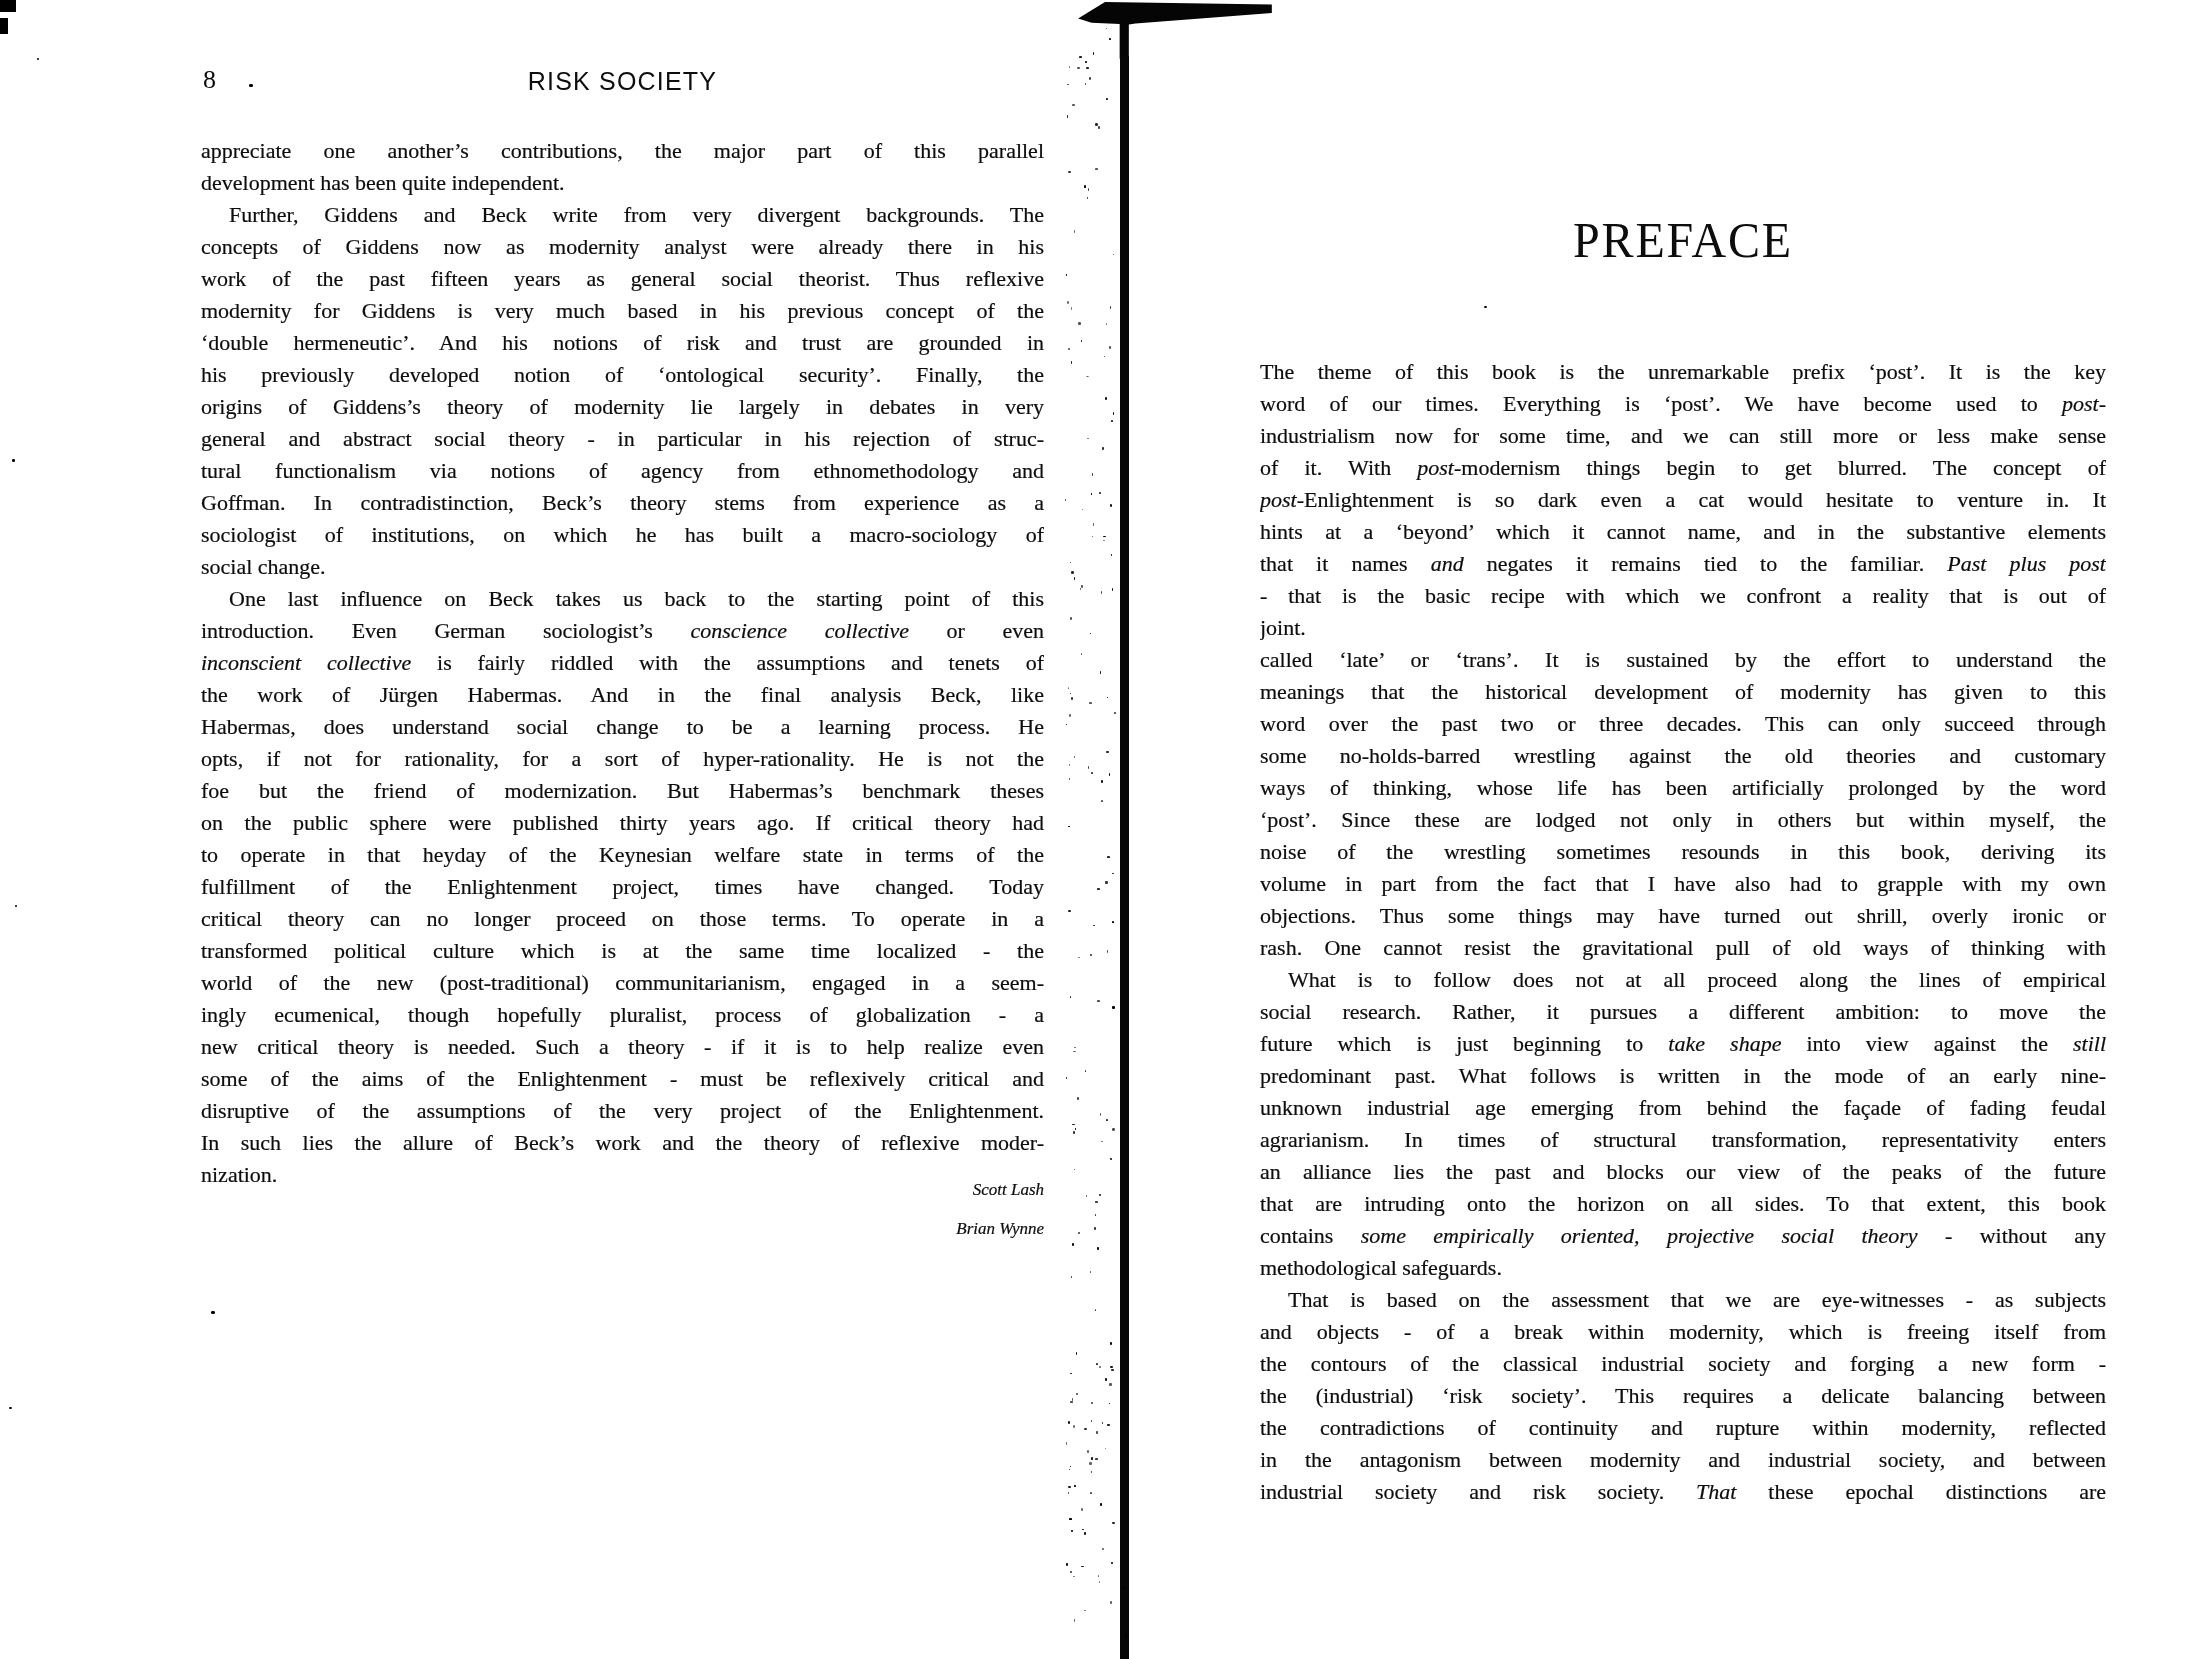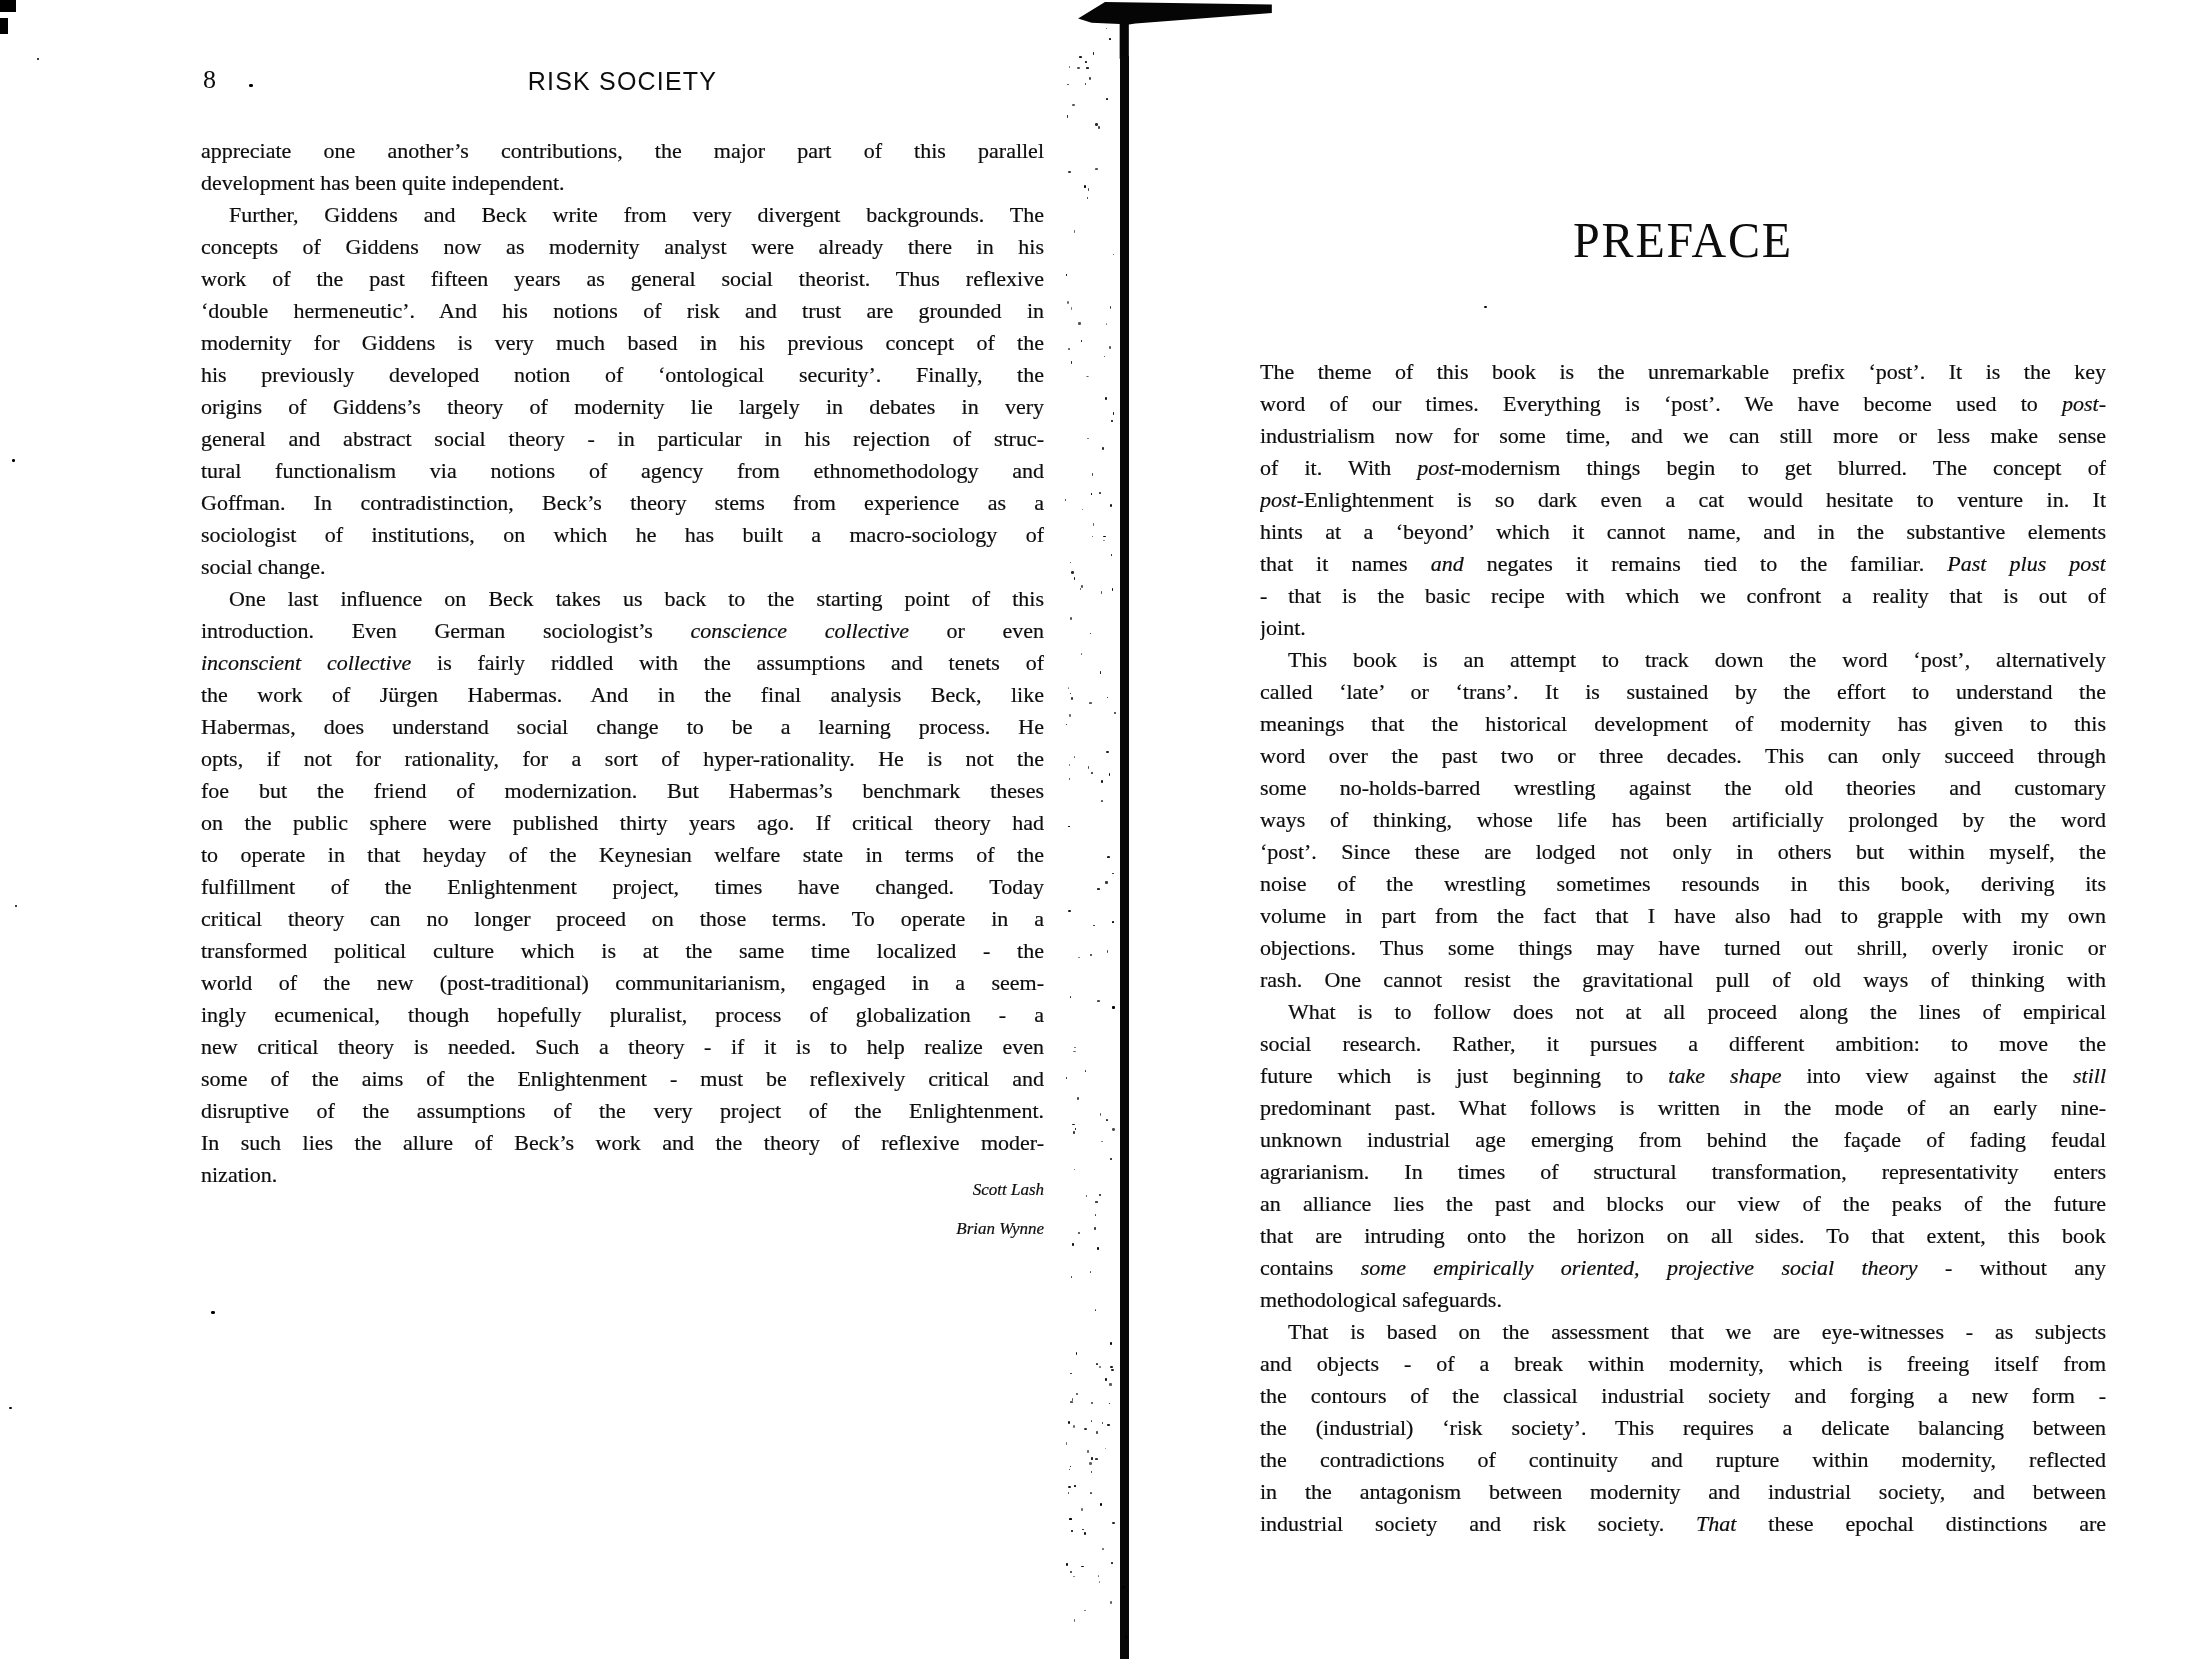--- a/index.html
+++ b/index.html
@@ -57,22 +57,22 @@
   <div class="running-header">RISK SOCIETY</div>
   <div class="body-text left-body">
       <div>
         <div class="line">appreciate one another’s contributions, the major part of this parallel</div>
         <div class="line last">development has been quite independent.</div>
       </div>
       <div>
         <div class="line indent">Further, Giddens and Beck write from very divergent backgrounds. The</div>
         <div class="line">concepts of Giddens now as modernity analyst were already there in his</div>
         <div class="line">work of the past fifteen years as general social theorist. Thus reflexive</div>
+        <div class="line">modernity for Giddens is very much based in his previous concept of the</div>
         <div class="line">‘double hermeneutic’. And his notions of risk and trust are grounded in</div>
-        <div class="line">modernity for Giddens is very much based in his previous concept of the</div>
         <div class="line">his previously developed notion of ‘ontological security’. Finally, the</div>
         <div class="line">origins of Giddens’s theory of modernity lie largely in debates in very</div>
         <div class="line">general and abstract social theory - in particular in his rejection of struc-</div>
         <div class="line">tural functionalism via notions of agency from ethnomethodology and</div>
         <div class="line">Goffman. In contradistinction, Beck’s theory stems from experience as a</div>
         <div class="line">sociologist of institutions, on which he has built a macro-sociology of</div>
         <div class="line last">social change.</div>
       </div>
       <div>
         <div class="line indent">One last influence on Beck takes us back to the starting point of this</div>
@@ -110,21 +110,20 @@
         <div class="line">word of our times. Everything is ‘post’. We have become used to <i>post-</i></div>
         <div class="line">industrialism now for some time, and we can still more or less make sense</div>
         <div class="line">of it. With <i>post</i>-modernism things begin to get blurred. The concept of</div>
         <div class="line"><i>post</i>-Enlightenment is so dark even a cat would hesitate to venture in. It</div>
         <div class="line">hints at a ‘beyond’ which it cannot name, and in the substantive elements</div>
         <div class="line">that it names <i>and</i> negates it remains tied to the familiar. <i>Past plus post</i></div>
         <div class="line">- that is the basic recipe with which we confront a reality that is out of</div>
         <div class="line last">joint.</div>
       </div>
       <div>
-        <div class="line indent">This book is an attempt to track down the word ‘post’, alternatively</div>
         <div class="line">called ‘late’ or ‘trans’. It is sustained by the effort to understand the</div>
         <div class="line">meanings that the historical development of modernity has given to this</div>
         <div class="line">word over the past two or three decades. This can only succeed through</div>
         <div class="line">some no-holds-barred wrestling against the old theories and customary</div>
         <div class="line">ways of thinking, whose life has been artificially prolonged by the word</div>
         <div class="line">‘post’. Since these are lodged not only in others but within myself, the</div>
         <div class="line">noise of the wrestling sometimes resounds in this book, deriving its</div>
         <div class="line">volume in part from the fact that I have also had to grapple with my own</div>
         <div class="line">objections. Thus some things may have turned out shrill, overly ironic or</div>
         <div class="line">rash. One cannot resist the gravitational pull of old ways of thinking with</div>

